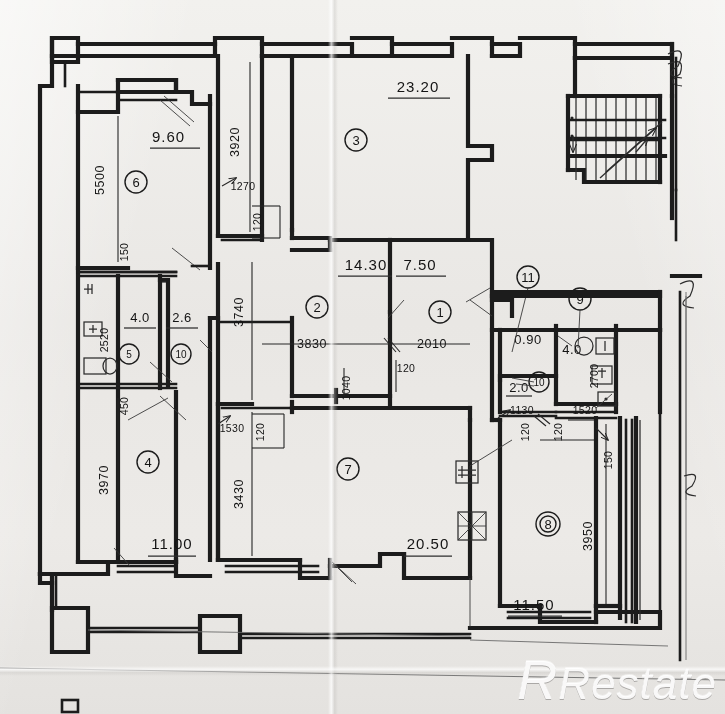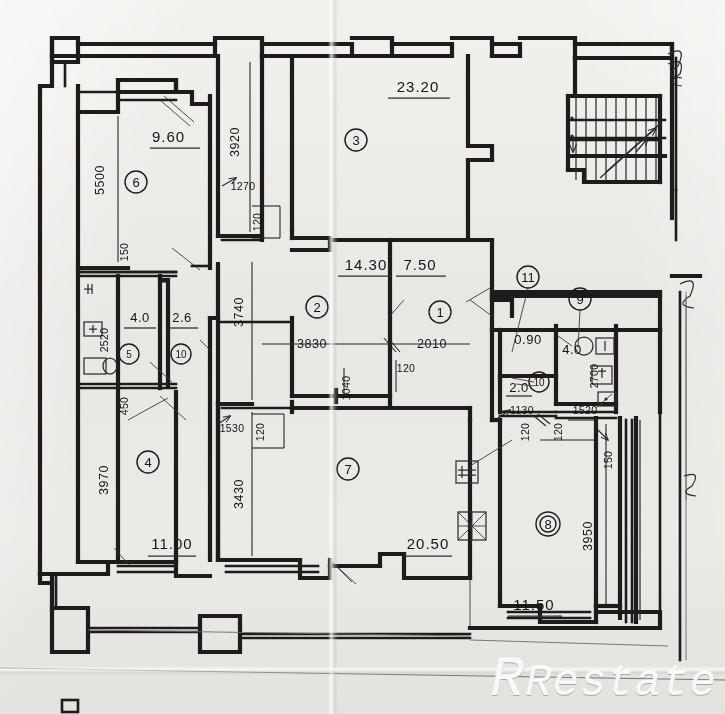--- a/index.html
+++ b/index.html
@@ -14,21 +14,21 @@
       linear-gradient(180deg, #f2f1ee 0%, #e9e7e4 45%, #eceae7 75%, #e4e2df 100%);
     pointer-events:none;}
   .fold{position:absolute;pointer-events:none;}
   .fold-v{top:0;bottom:0;width:10px;
     background:linear-gradient(90deg,rgba(255,255,255,0),rgba(255,255,255,.75),rgba(190,188,185,.35),rgba(255,255,255,0));}
   .fold-h{left:0;right:0;height:10px;
     background:linear-gradient(180deg,rgba(255,255,255,0),rgba(255,255,255,.7),rgba(190,188,185,.3),rgba(255,255,255,0));}
   svg#plan{position:absolute;left:0;top:0;}
   
   #watermark{position:absolute;right:8px;bottom:2px;
-    font-family:Liberation Mono, monospace;font-size:44px;font-style:italic;
+    font-family:Liberation Sans, sans-serif;font-size:44px;font-style:italic;
     color:rgba(255,255,255,.92);
     text-shadow:0 1px 0 rgba(160,158,155,.85), 0 -1px 0 rgba(255,255,255,.5);
     letter-spacing:1px;pointer-events:none;user-select:none;}
   #watermark .wm-r{font-size:56px;}
 </style>
 </head>
 <body>
 
 <div id="plan-root">
   <div class="paper-tint"></div>

